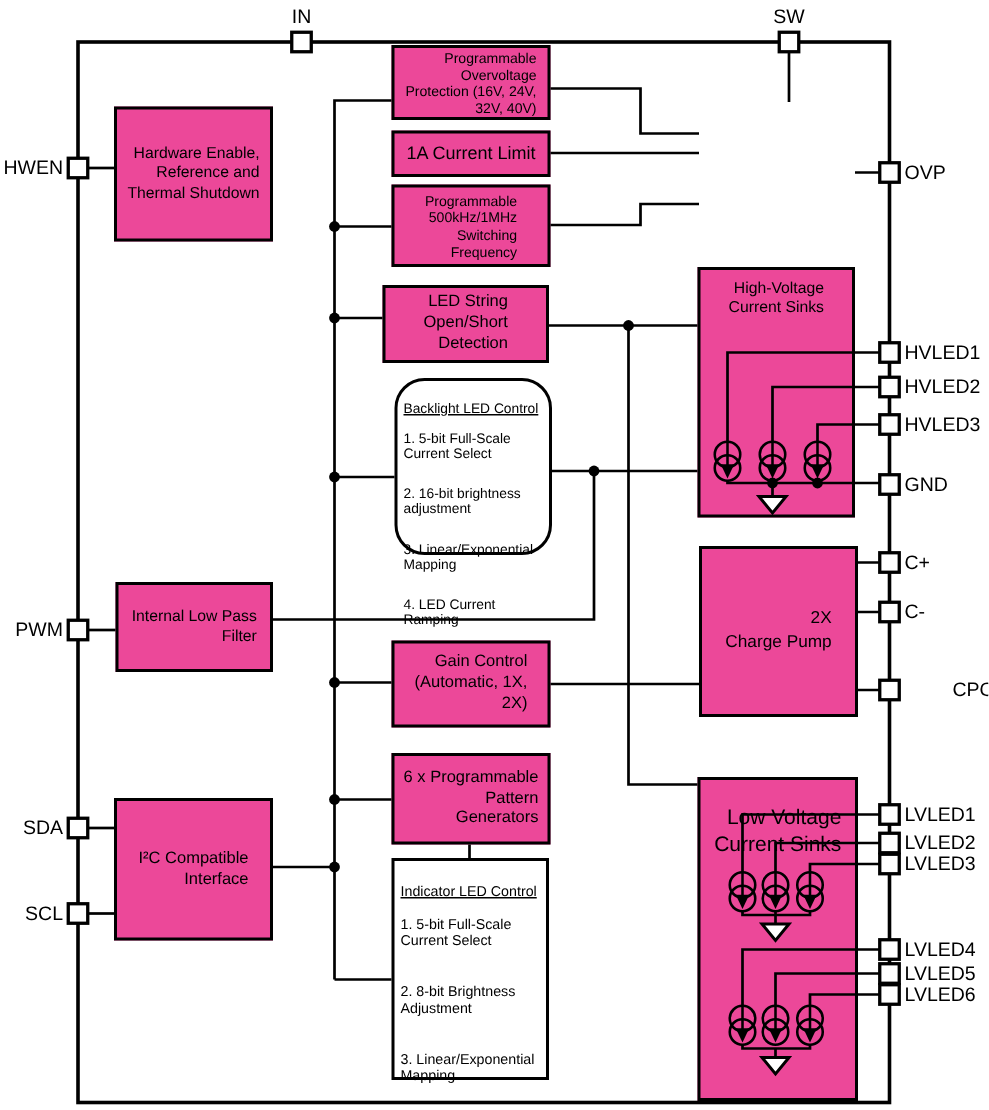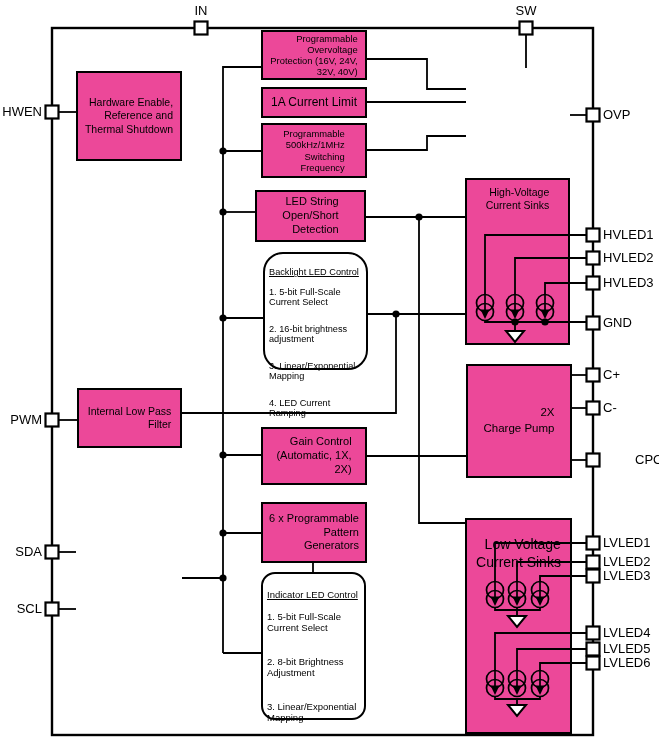--- a/index.html
+++ b/index.html
@@ -74,22 +74,24 @@
 (Automatic, 1X,
 2X)</div>
 
   <div class="block" style="left:466px; top:364px; width:106px; height:114px; font-size:11.5px; line-height:1.35;">2X
 Charge Pump</div>
 
   <div class="block" style="left:261px; top:502px; width:106px; height:61px; font-size:11px;">6 x Programmable
 Pattern
 Generators</div>
 
-
-  <div class="list-block" style="left:261px; top:572px; width:105px; height:148px; font-size:9.5px; line-height:11px; padding:4px 0 0 4px;border-radius:14px;">
+  <div class="block" style="left:76px; top:532px; width:106px; height:95px; font-size:11px;">I²C Compatible
+Interface</div>
+
+  <div class="list-block" style="left:261px; top:572px; width:105px; height:148px; font-size:9.5px; line-height:11px; padding:4px 0 0 4px;">
     <div class="list-title">Indicator LED Control</div>
     <div>1. 5-bit Full-Scale
 Current Select</div>
     <div style="margin-top:12px;">2. 8-bit Brightness
 Adjustment</div>
     <div style="margin-top:12px;">3. Linear/Exponential
 Mapping</div>
     
   </div>
 

